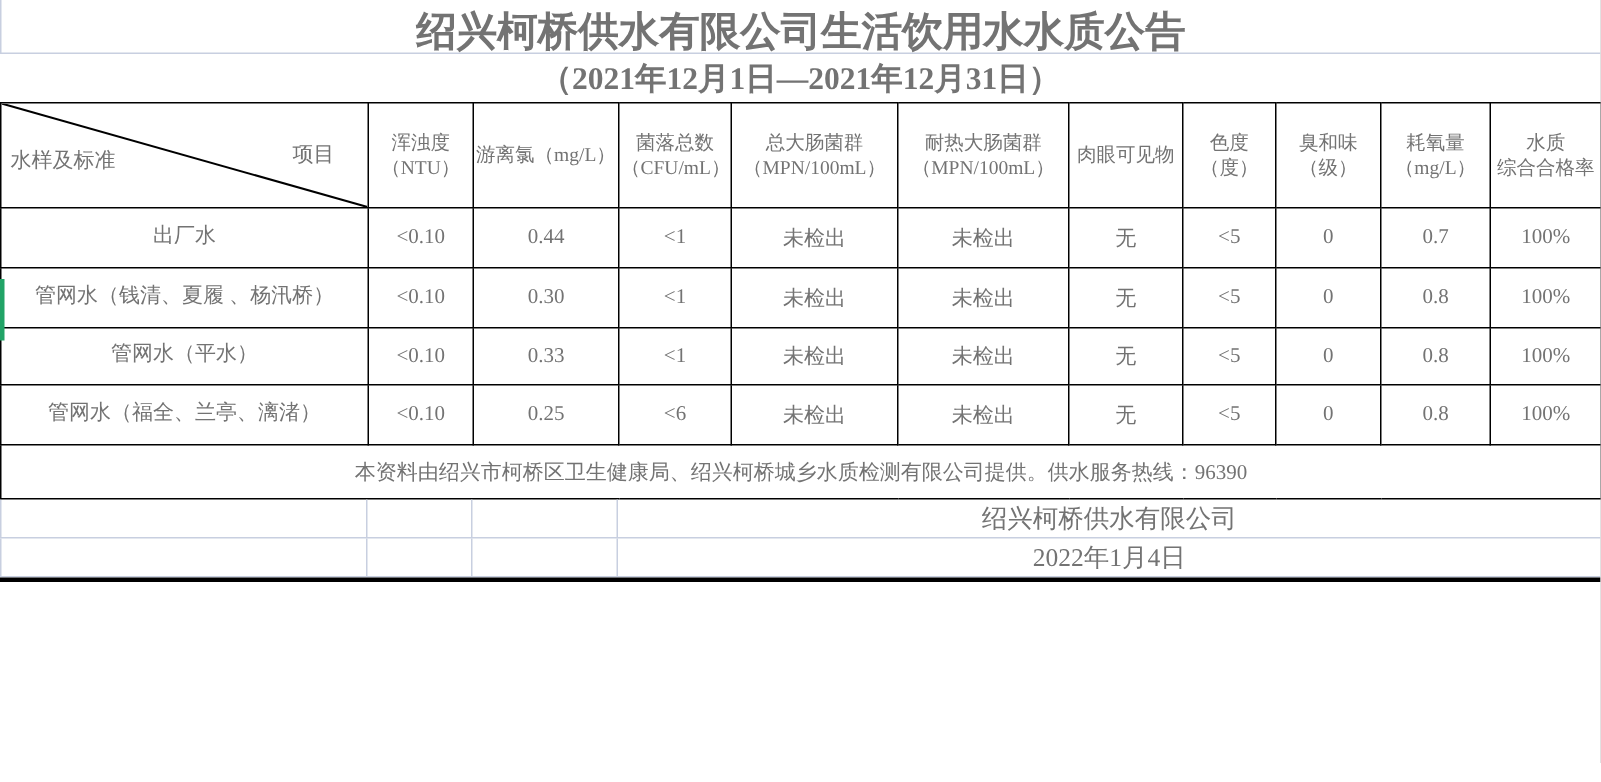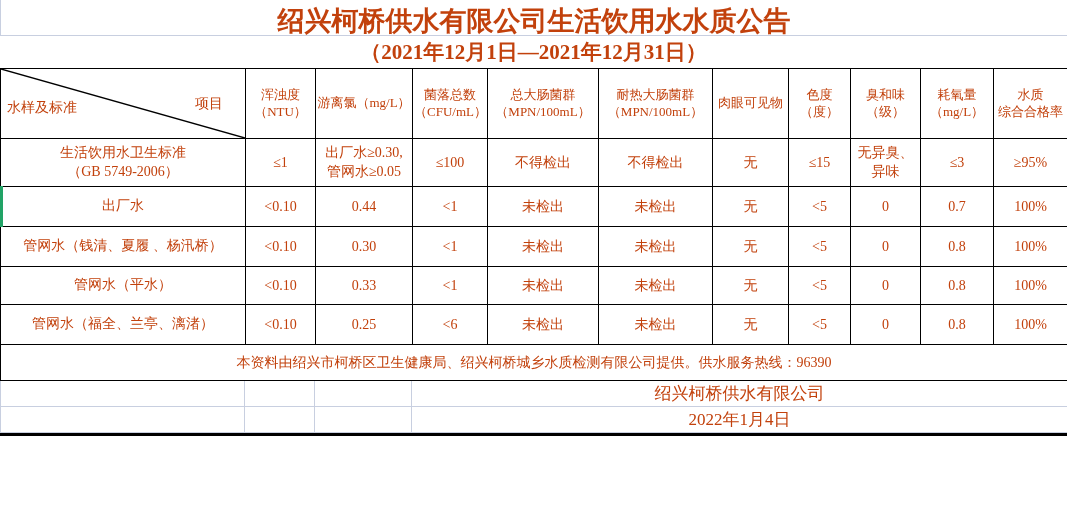--- a/index.html
+++ b/index.html
@@ -1,21 +1,21 @@
 <!DOCTYPE html>
 <html><head>
 <meta charset="utf-8">
 <style>
   * { box-sizing: border-box; }
   body { margin: 0; background: #888; }
   .sheet {
     position: relative;
     width: 1067px; height: 521px;
     background: #fff;
-    color: #c2410c;
+    color: #737373;
     font-family: "Liberation Serif", "DejaVu Serif", serif;
     overflow: hidden;
   }
   
   .title-row {
     height: 36px;
     display: flex; align-items: flex-end; justify-content: center;
     font-size: 27px; font-weight: bold; line-height: 1.05;
     border-left: 1px solid #C8CFE0;
     border-bottom: 1px solid #C8CFE0;
@@ -128,36 +128,20 @@
       <td>色度
 （度）</td>
       <td>臭和味
 （级）</td>
       <td>耗氧量
 （mg/L）</td>
       <td>水质
 综合合格率</td>
     </tr>
 
-    <tr class="h48">
-      <td class="rowlabel">生活饮用水卫生标准
-（GB 5749-2006）</td>
-      <td>≤1</td>
-      <td class="small leftal">出厂水≥0.30,
-管网水≥0.05</td>
-      <td>≤100</td>
-      <td>不得检出</td>
-      <td>不得检出</td>
-      <td>无</td>
-      <td>≤15</td>
-      <td class="small">无异臭、
-异味</td>
-      <td>≤3</td>
-      <td>≥95%</td>
-    </tr>
 
     <tr class="h40">
       <td class="rowlabel">出厂水</td>
       <td>&lt;0.10</td>
       <td>0.44</td>
       <td>&lt;1</td>
       <td>未检出</td>
       <td>未检出</td>
       <td>无</td>
       <td>&lt;5</td>

